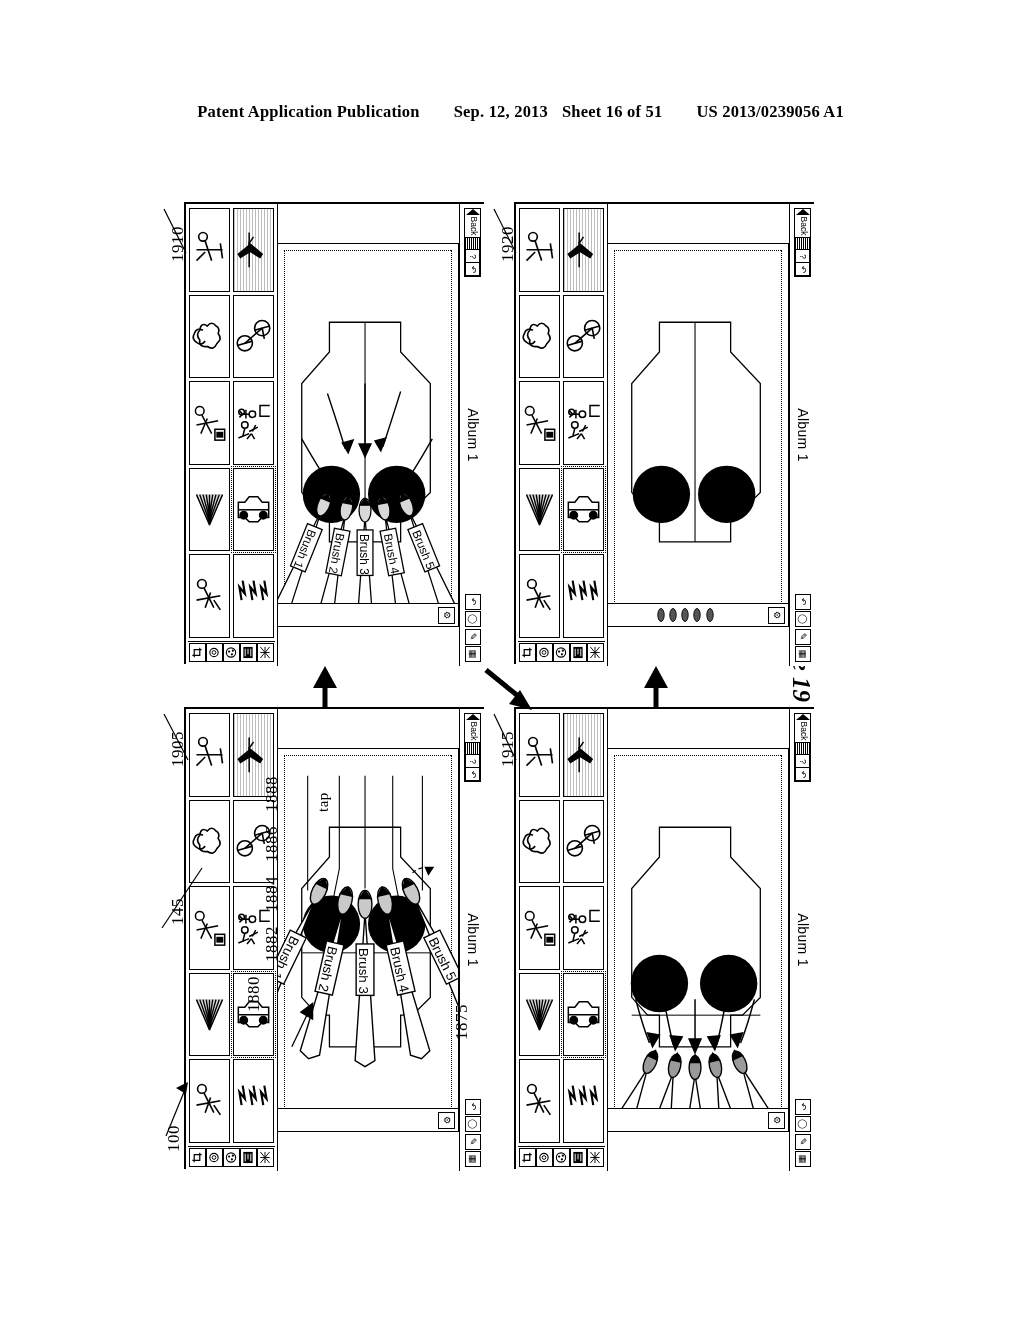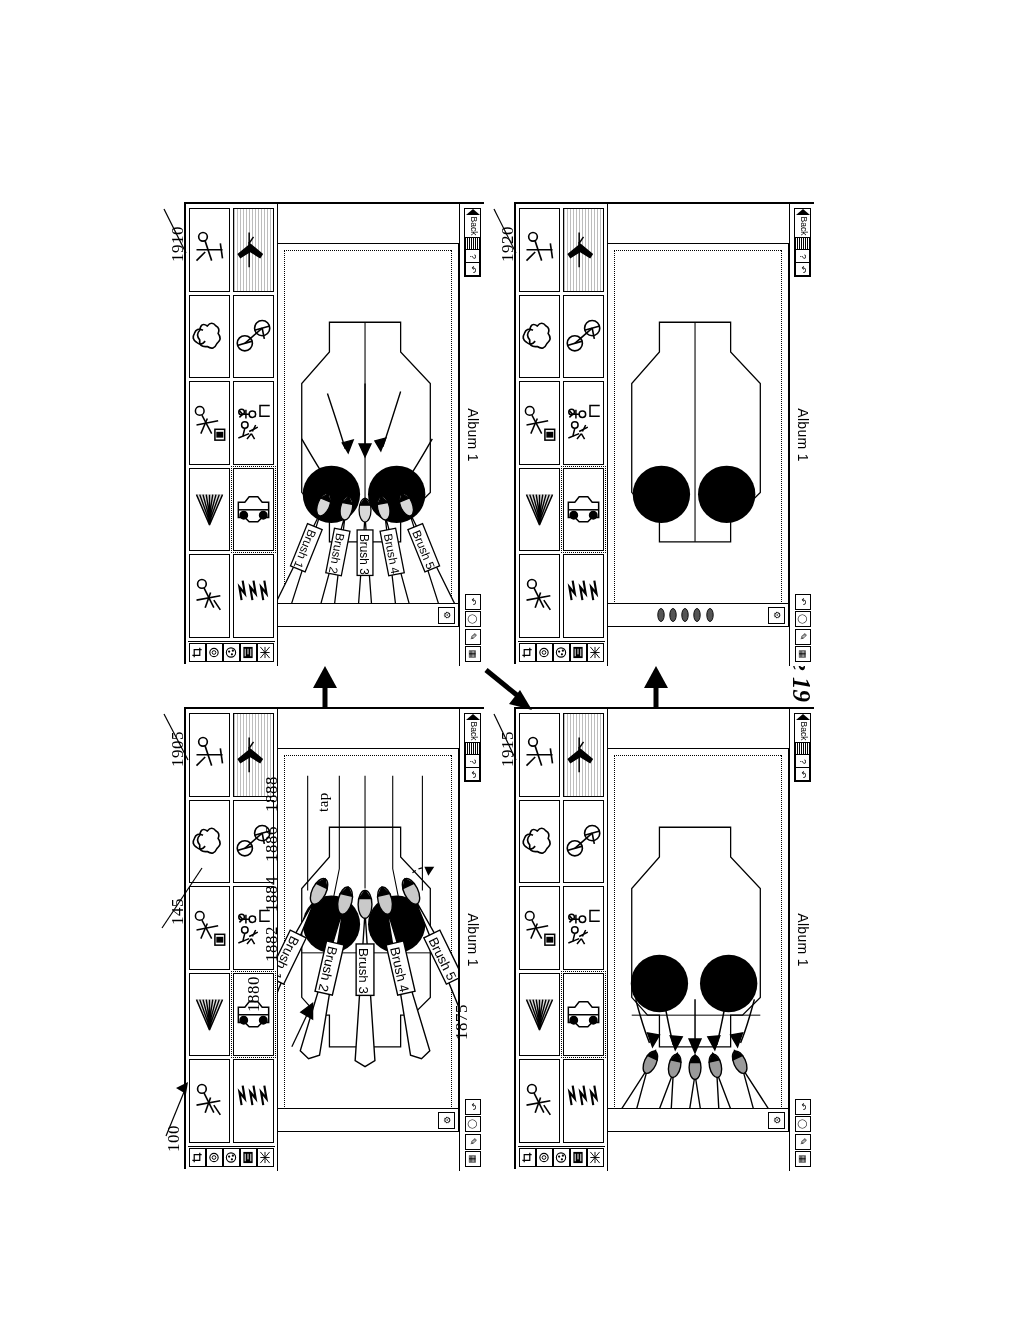--- a/index.html
+++ b/index.html
@@ -181,20 +181,23 @@
   .flow{position:absolute;}
 
   
   .nosel{user-select:none;}
 </style>
 </head>
 <body class="nosel">
 
 <div class="page">
 
+  <div class="pub-header">
+    <span>Patent Application Publication</span><span class="hdr-gap1"></span><span>Sep. 12, 2013</span><span class="hdr-gap2"></span><span>Sheet 16 of 51</span><span class="hdr-gap3"></span><span>US 2013/0239056 A1</span>
+  </div>
 
   <div class="fig-caption">Figure 19</div>
 
   <div class="panel" style="left:184px;top:202px;width:300px;height:462px;">
     <div class="dev" style="width:462px;height:300px;transform:rotate(90deg) translateY(-300px);">
       <div class="dev-inner">
 
         <div class="topbar">
           <div class="back-btn">
             <div class="back-arrow"></div>

